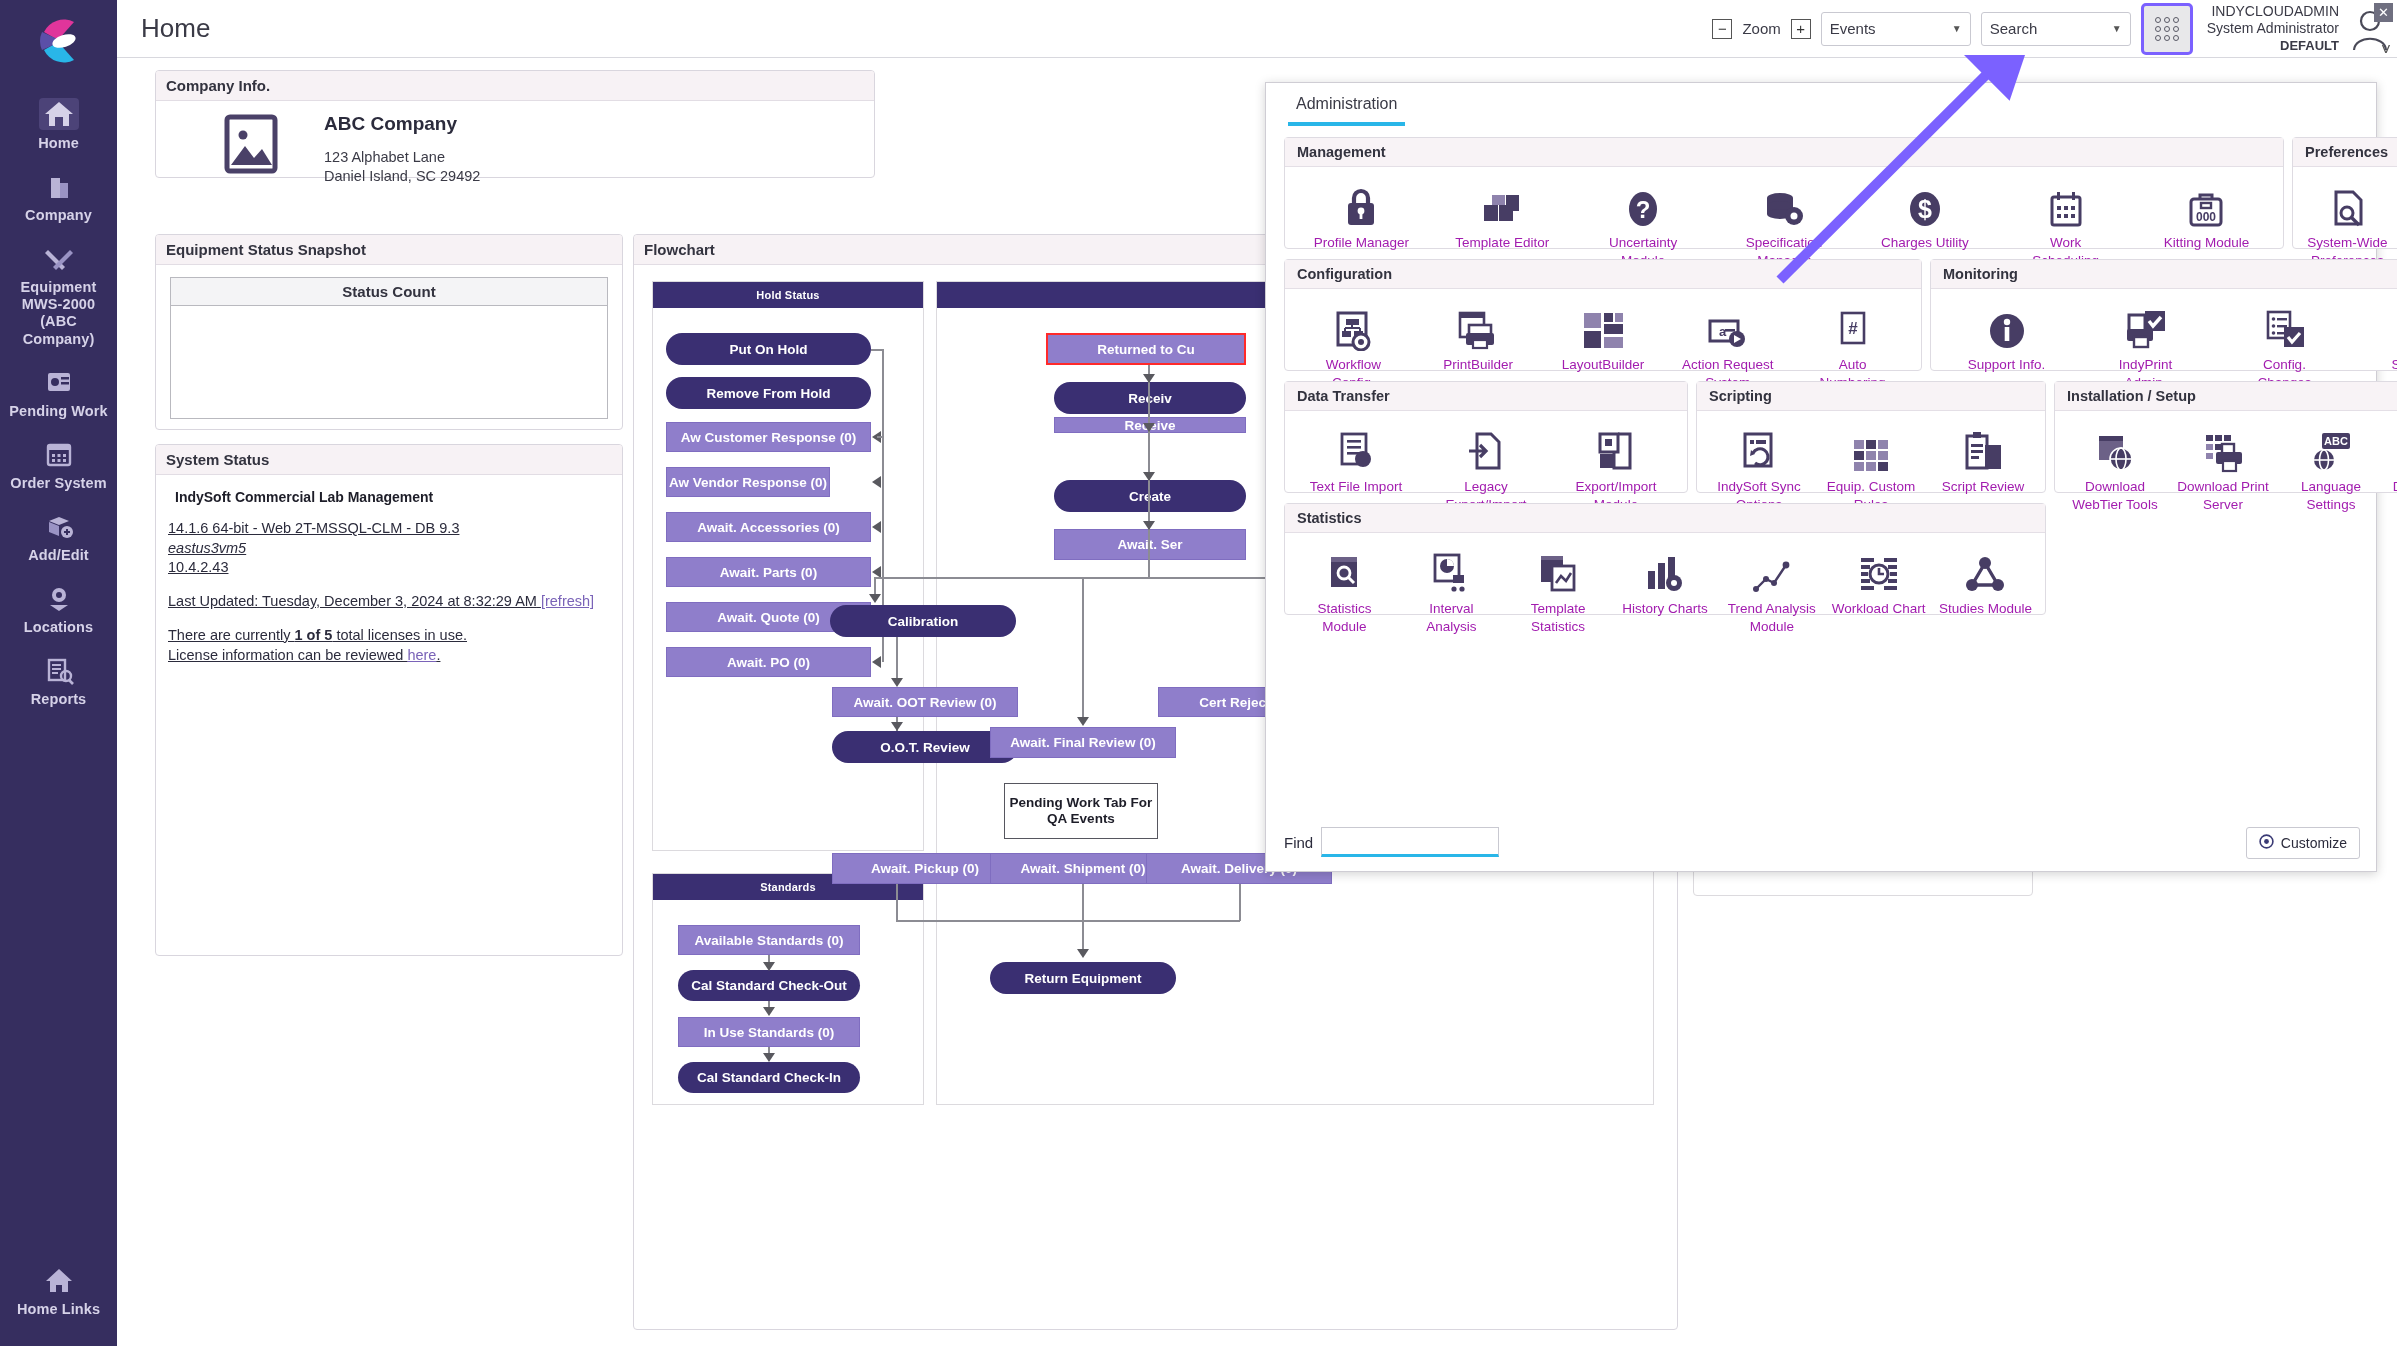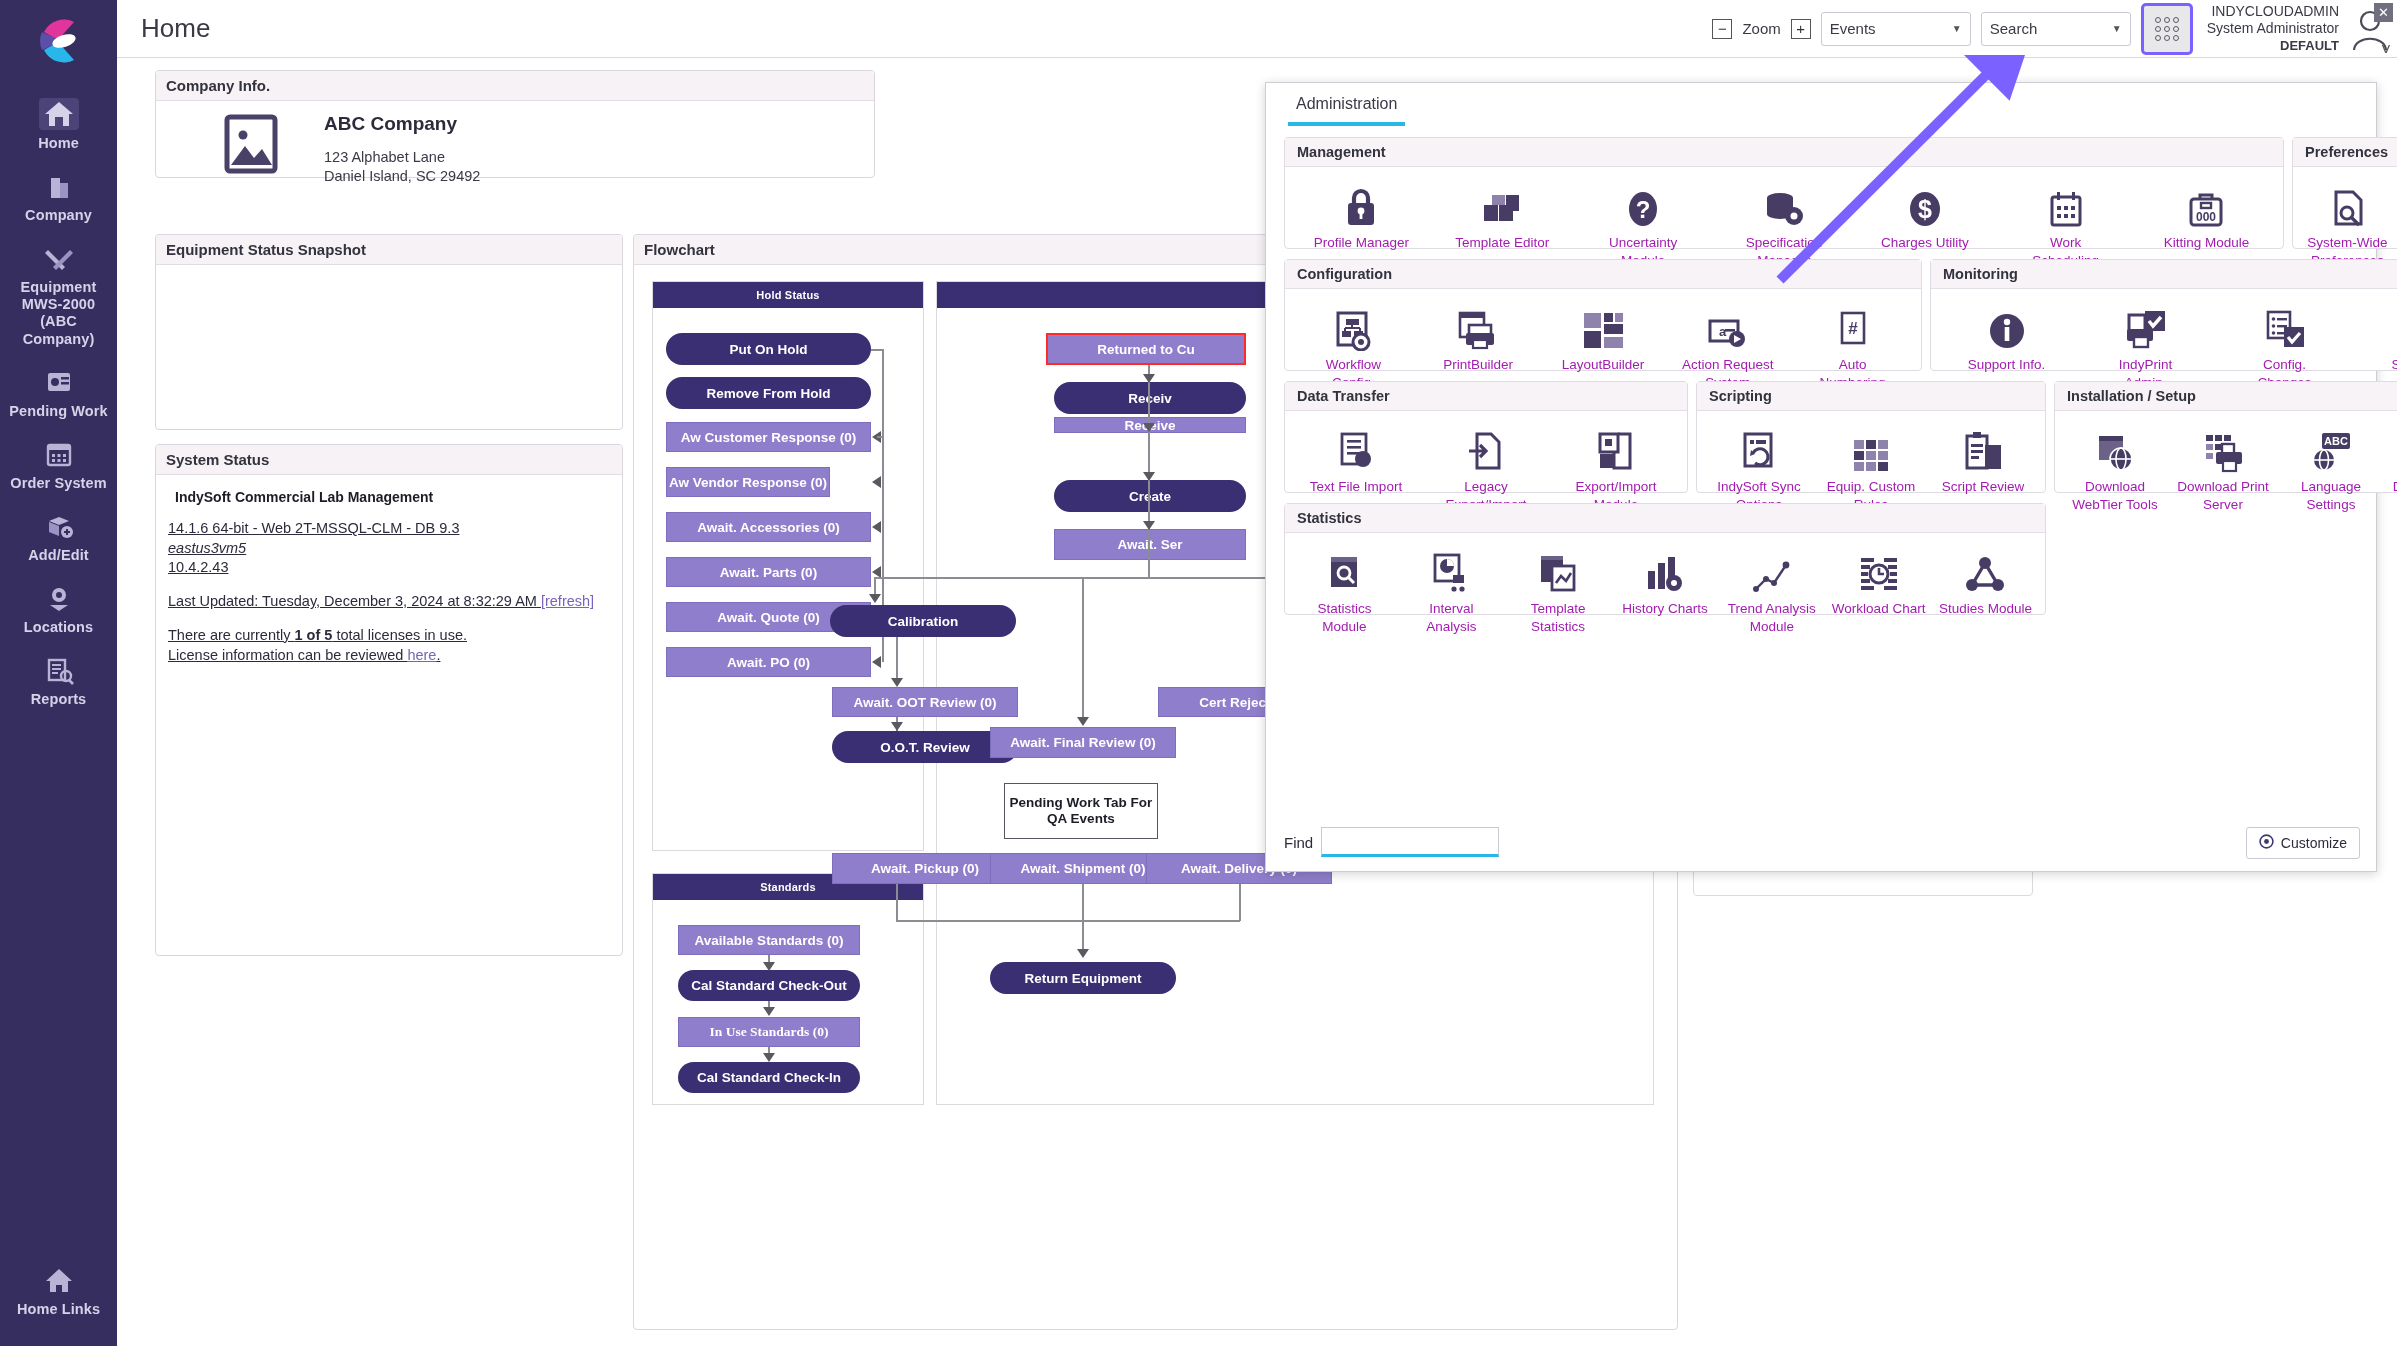--- a/index.html
+++ b/index.html
@@ -339,20 +339,23 @@
       <div>
         <div id="company-name">ABC Company</div>
         <div class="company-addr">123 Alphabet Lane</div>
         <div class="company-addr">Daniel Island, SC 29492</div>
       </div>
     </div>
   </div>
 
   <div class="panel" id="p-equip">
     <div class="phead">Equipment Status Snapshot</div>
+    <div id="status-table">
+      <div class="th">Status Count</div>
+    </div>
   </div>
 
   <div class="panel" id="p-sysstatus">
     <div class="phead">System Status</div>
     <div class="pbody">
       <div id="ss-title">IndySoft Commercial Lab Management</div>
       <div class="ss-line">14.1.6 64-bit - Web 2T-MSSQL-CLM - DB 9.3</div>
       <div class="ss-line ss-italic">eastus3vm5</div>
       <div class="ss-line">10.4.2.43</div>
       <div class="ss-gap"></div>
@@ -393,21 +396,21 @@
       <div class="arwL" style="left:238px;top:256px;"></div>
       <div class="arwL" style="left:238px;top:301px;"></div>
       <div class="arwL" style="left:238px;top:346px;"></div>
       <div class="arwL" style="left:238px;top:391px;"></div>
 
       <div class="fcol" style="left:18px;top:608px;width:272px;height:232px;">
         <div class="fcol-head">Standards</div>
       </div>
       <div class="node n-light" style="left:44px;top:660px;width:182px;height:30px;">Available Standards (0)</div>
       <div class="node n-dark" style="left:44px;top:705px;width:182px;height:31px;">Cal Standard Check-Out</div>
-      <div class="node n-light" style="left:44px;top:752px;width:182px;height:30px;font-family:Liberation Serif, serif;">In Use Standards (0)</div>
+      <div class="node n-light" style="left:44px;top:752px;width:182px;height:30px;">In Use Standards (0)</div>
       <div class="node n-dark" style="left:44px;top:797px;width:182px;height:31px;">Cal Standard Check-In</div>
       <div class="edge" style="left:134px;top:690px;width:1.6px;height:12px;"></div>
       <div class="arw" style="left:129px;top:697px;"></div>
       <div class="edge" style="left:134px;top:736px;width:1.6px;height:13px;"></div>
       <div class="arw" style="left:129px;top:742px;"></div>
       <div class="edge" style="left:134px;top:782px;width:1.6px;height:13px;"></div>
       <div class="arw" style="left:129px;top:788px;"></div>
 
       <div class="fcol" style="left:302px;top:16px;width:718px;height:824px;">
         <div class="fcol-head">&nbsp;</div>

